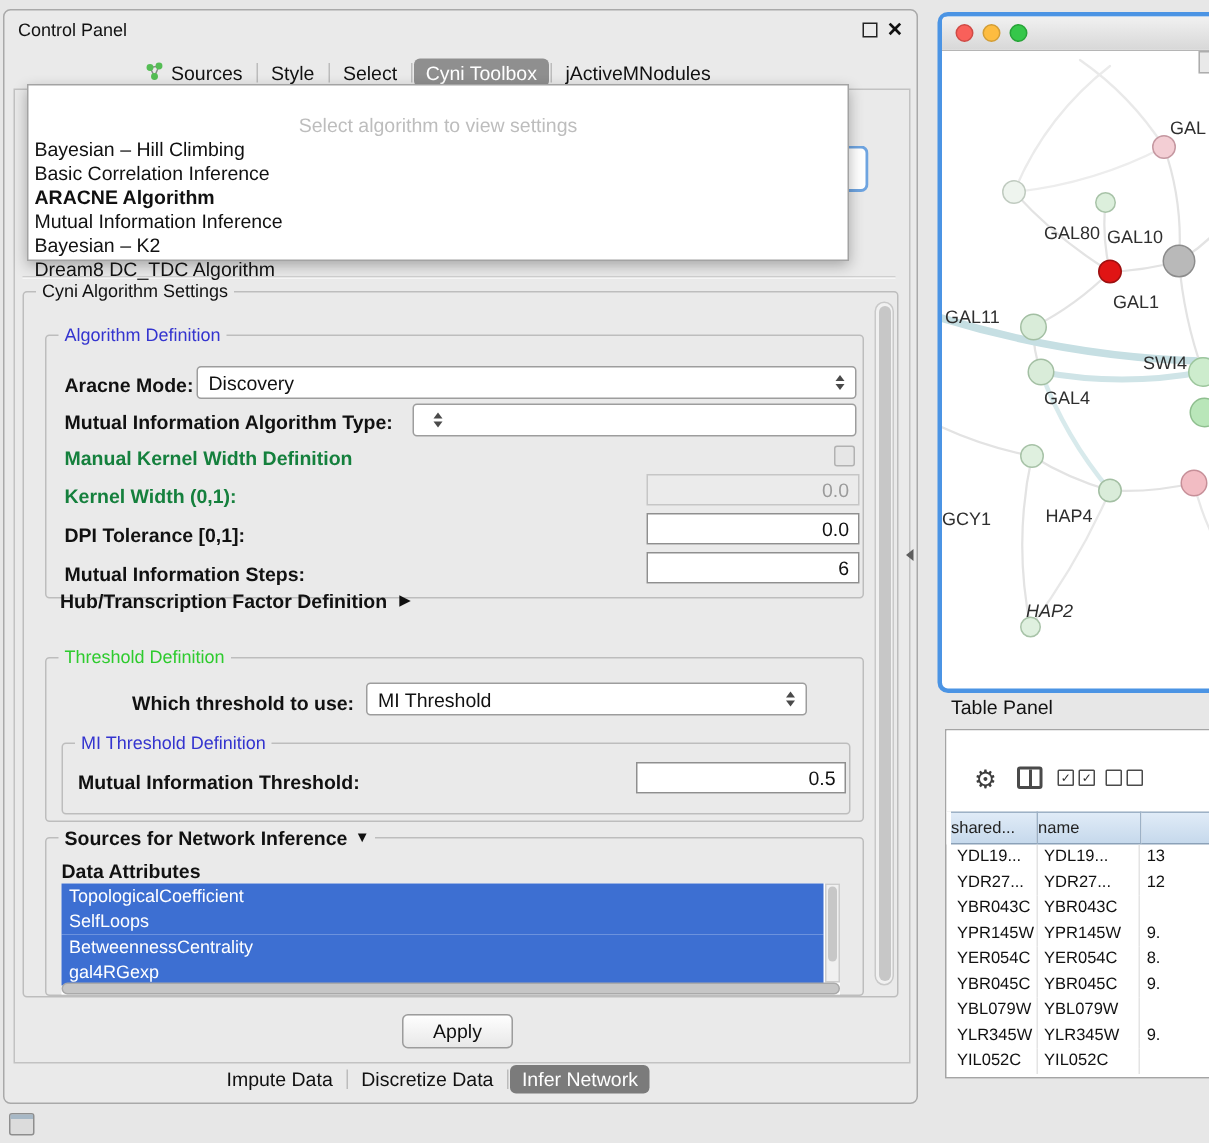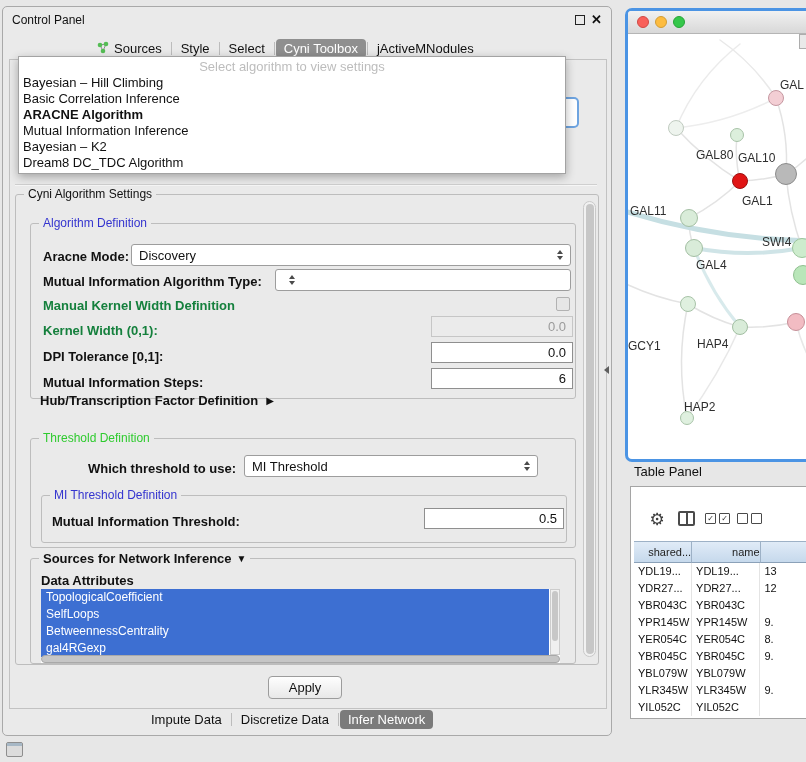--- a/index.html
+++ b/index.html
@@ -37,21 +37,21 @@
 .sb-track{position:absolute;background:#f1f1f1;border:1px solid #c9c9c9;border-radius:7px;box-sizing:border-box}
 .sb-thumb{position:absolute;background:#c7c7c7;border-radius:6px}
 #attr-list{position:absolute;background:#fff}
 .attr-item{height:17px;line-height:17px;font-size:12px;color:#fff;background:#3d6fd2;padding-left:5px;white-space:nowrap;overflow:hidden;margin-right:11px}
 #list-vbar{position:absolute;right:0;top:0;width:10px;height:66px;background:#f0f0f0;border:1px solid #cccccc;box-sizing:border-box}
 #list-vbar .sb-thumb{left:1px;right:1px;top:1px;height:50px}
 #list-hbar{position:absolute;left:0;right:0;bottom:0;height:8px;background:#c6c6c6;border:1px solid #a9a9a9;border-radius:4px;box-sizing:border-box}
 #apply-btn{position:absolute;left:265px;top:669px;width:74px;height:23px;border:1px solid #9c9c9c;border-radius:4px;background:linear-gradient(#fefefe,#e8e8e8);display:flex;align-items:center;justify-content:center;font-size:13px;box-sizing:border-box}
 #bottom-tab-bar{position:absolute;left:140px;top:701px;height:22px;display:flex;align-items:center}
 
-#algo-popup{position:absolute;left:18px;top:56px;width:548px;height:118px;background:#fff;border:1px solid #a3a3a3;box-shadow:0 3px 9px rgba(0,0,0,.3);z-index:60;padding-top:1px;box-sizing:border-box}
+#algo-popup{position:absolute;left:18px;top:56px;width:548px;height:118px;background:#fff;border:1px solid #a3a3a3;box-shadow:0 3px 9px rgba(0,0,0,.3);z-index:60;padding-top:18px;box-sizing:border-box}
 #popup-header{color:#bdbdbd;text-align:center;font-size:13px;height:17px;line-height:17px}
 .popup-item{font-size:13px;height:16px;line-height:16px;padding-left:4px;white-space:nowrap}
 .popup-item.bold{font-weight:bold}
 #combo-fragment{position:absolute;left:564px;top:97px;width:15px;height:31px;background:#fff;border:2px solid #6ea4e0;border-left:none;border-radius:0 5px 5px 0;z-index:5;box-sizing:border-box}
 #splitter{position:absolute;left:604px;top:366px;width:0;height:0;border-top:4px solid transparent;border-bottom:4px solid transparent;border-right:5px solid #5e5e5e}
 
 #net-window{position:absolute;left:625px;top:8px;width:192px;height:448px;border:3px solid #4b94e4;border-radius:7px;background:#fff;box-sizing:content-box}
 #net-titlebar{position:relative;height:22px;background:linear-gradient(#f1f1f1,#d8d8d8);border-bottom:1px solid #b5b5b5;border-radius:3px 3px 0 0}
 .tl{position:absolute;top:5px;width:12px;height:12px;border-radius:50%;box-sizing:border-box}
 .tl.red{left:9px;background:#f9605a;border:1px solid #cf4a45}
@@ -68,21 +68,21 @@
 #tp-toolbar{position:absolute;left:0;top:0;right:0;height:54px;border-bottom:1px solid #d2d2d2;background:#fff}
 #gear-btn{position:absolute;left:16px;top:22px;width:20px;height:20px;font-size:17px;color:#3d3d3d;display:flex;align-items:center;justify-content:center}
 #cols-btn{position:absolute;left:47px;top:24px;width:17px;height:15px;border:2px solid #4a4a4a;border-radius:2px;box-sizing:border-box}
 #cols-btn::before{content:"";position:absolute;top:0;bottom:0;left:50%;width:2px;margin-left:-1px;background:#4a4a4a}
 .checkpair{position:absolute;display:flex;gap:3px}
 #selall-btn{left:74px;top:26px}
 #desel-btn{left:106px;top:26px}
 .cbx{width:9px;height:9px;border:1px solid #4a4a4a;border-radius:1px;font-size:8px;line-height:9px;text-align:center;color:#2e2e2e;background:#fff;box-sizing:content-box}
 .cbx.on::after{content:"\2713"}
 #tp-header{position:absolute;left:0;top:54px;right:0;height:22px;display:flex;padding-left:3px;background:#fff;box-sizing:border-box}
-.th{height:22px;line-height:21px;text-align:right;font-size:11px;color:#222;background:linear-gradient(#e0ebf7,#c6d9ec);border-top:1px solid #9db1c6;border-right:1px solid #9db1c6;border-bottom:1px solid #8ba1b8;overflow:hidden;white-space:nowrap;box-sizing:border-box}
+.th{height:22px;line-height:21px;text-align:left;font-size:11px;color:#222;background:linear-gradient(#e0ebf7,#c6d9ec);border-top:1px solid #9db1c6;border-right:1px solid #9db1c6;border-bottom:1px solid #8ba1b8;overflow:hidden;white-space:nowrap;box-sizing:border-box}
 .th.c0{width:72px}.th.c1{width:85px}.th.c2{width:60px}
 #tp-body{position:absolute;left:0;top:76px;right:0;bottom:0;overflow:hidden}
 .tr{display:flex;height:17px;padding-left:3px}
 .td{font-size:11px;line-height:17px;padding-left:4px;border-right:1px solid #e4e4e4;white-space:nowrap;overflow:hidden;box-sizing:border-box;color:#111}
 .td.c0{width:72px}.td.c1{width:85px}.td.c2{width:60px}
 #mini-panel{position:absolute;left:6px;top:742px;width:15px;height:13px;border:1px solid #8e8e8e;border-radius:2px;background:#dcdcdc}
 #mini-panel::before{content:"";position:absolute;left:0;right:0;top:0;height:3px;background:#a7b8c6}
 </style>
 </head>
 <body>
@@ -304,21 +304,21 @@
           <div class="node" style="left: 52px; top: 377px; height: 14px; width: 14px; background: rgb(223, 240, 223); border-color: rgb(168, 195, 168);"></div>
           <div class="node-label" style="left: 152px; top: 44px;">GAL</div>
           <div class="node-label" style="left: 68px; top: 114px;">GAL80</div>
           <div class="node-label" style="left: 110px; top: 117px;">GAL10</div>
           <div class="node-label" style="left: 114px; top: 160px;">GAL1</div>
           <div class="node-label" style="left: 2px; top: 170px;">GAL11</div>
           <div class="node-label" style="left: 134px; top: 201px;">SWI4</div>
           <div class="node-label" style="left: 68px; top: 224px;">GAL4</div>
           <div class="node-label" style="left: 0px; top: 305px;">GCY1</div>
           <div class="node-label" style="left: 69px; top: 303px;">HAP4</div>
-          <div class="node-label" style="left: 56px; top: 366px;">HAP2</div>
+          <div class="node-label" style="left: 56px; top: 366px; font-style: italic;">HAP2</div>
         </div>
       <div id="net-corner"></div>
     </div>
   </div>
 
   <div id="tp-title">Table Panel</div>
   <div id="table-panel">
     <div id="tp-toolbar">
       <div id="gear-btn">⚙</div>
       <div id="cols-btn"></div>

